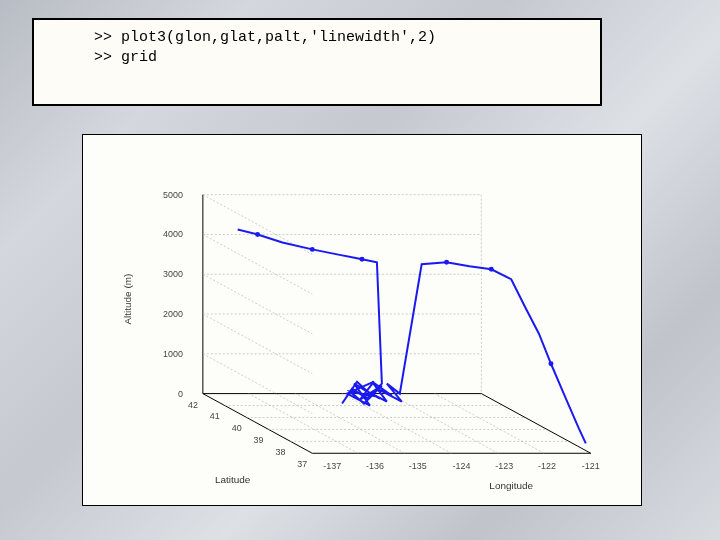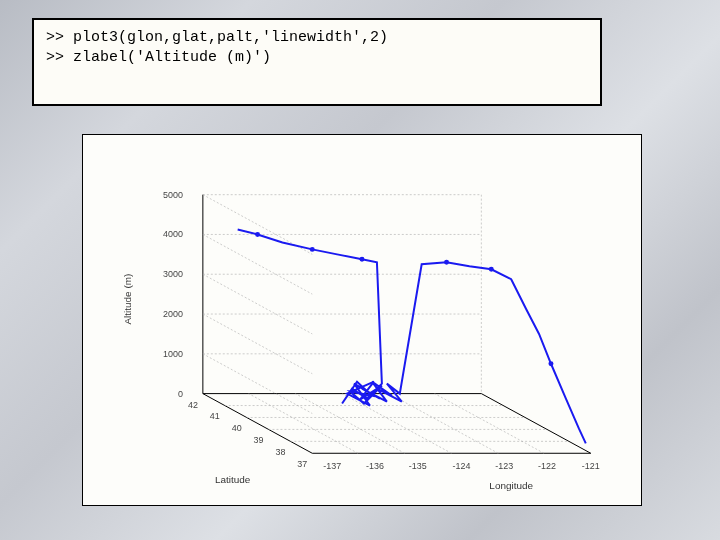--- a/index.html
+++ b/index.html
@@ -17,21 +17,21 @@
     left: 32px;
     width: 570px;
     height: 88px;
     background: #fdfcf7;
     border: 2px solid #000;
     padding: 8px 12px;
     font-size: 15px;
     line-height: 1.35;
     color: #000;
   }
-  .code-line { white-space: pre; }
+  .code-line { white-space: pre; margin-left: 48px; }
   .plot-box {
     position: absolute;
     top: 134px;
     left: 82px;
     width: 560px;
     height: 372px;
     background: #fdfdfa;
     border: 1px solid #000;
   }
   .plot-svg {
@@ -64,21 +64,21 @@
   }
   .data-dot {
     fill: #1a1af0;
   }
 </style>
 </head>
 <body>
 
 <div class="code-box">
   <div class="code-line"><span>&gt;&gt;</span> <span>plot3(glon,glat,palt,'linewidth',2)</span></div>
-  <div class="code-line"><span>&gt;&gt;</span> <span>zlabel('Altitude (m)')</span></div>
+  <div class="code-line"><span>&gt;&gt;</span> <span>grid</span></div>
 </div>
 
 <div class="plot-box">
   <svg class="plot-svg" viewBox="0 0 560 372">
 
     <line class="axis-line" x1="120" y1="260" x2="400" y2="260"></line>
 
     <line class="axis-line" x1="400" y1="260" x2="510" y2="320"></line>
 
     <line class="axis-line" x1="510" y1="320" x2="230" y2="320"></line>

